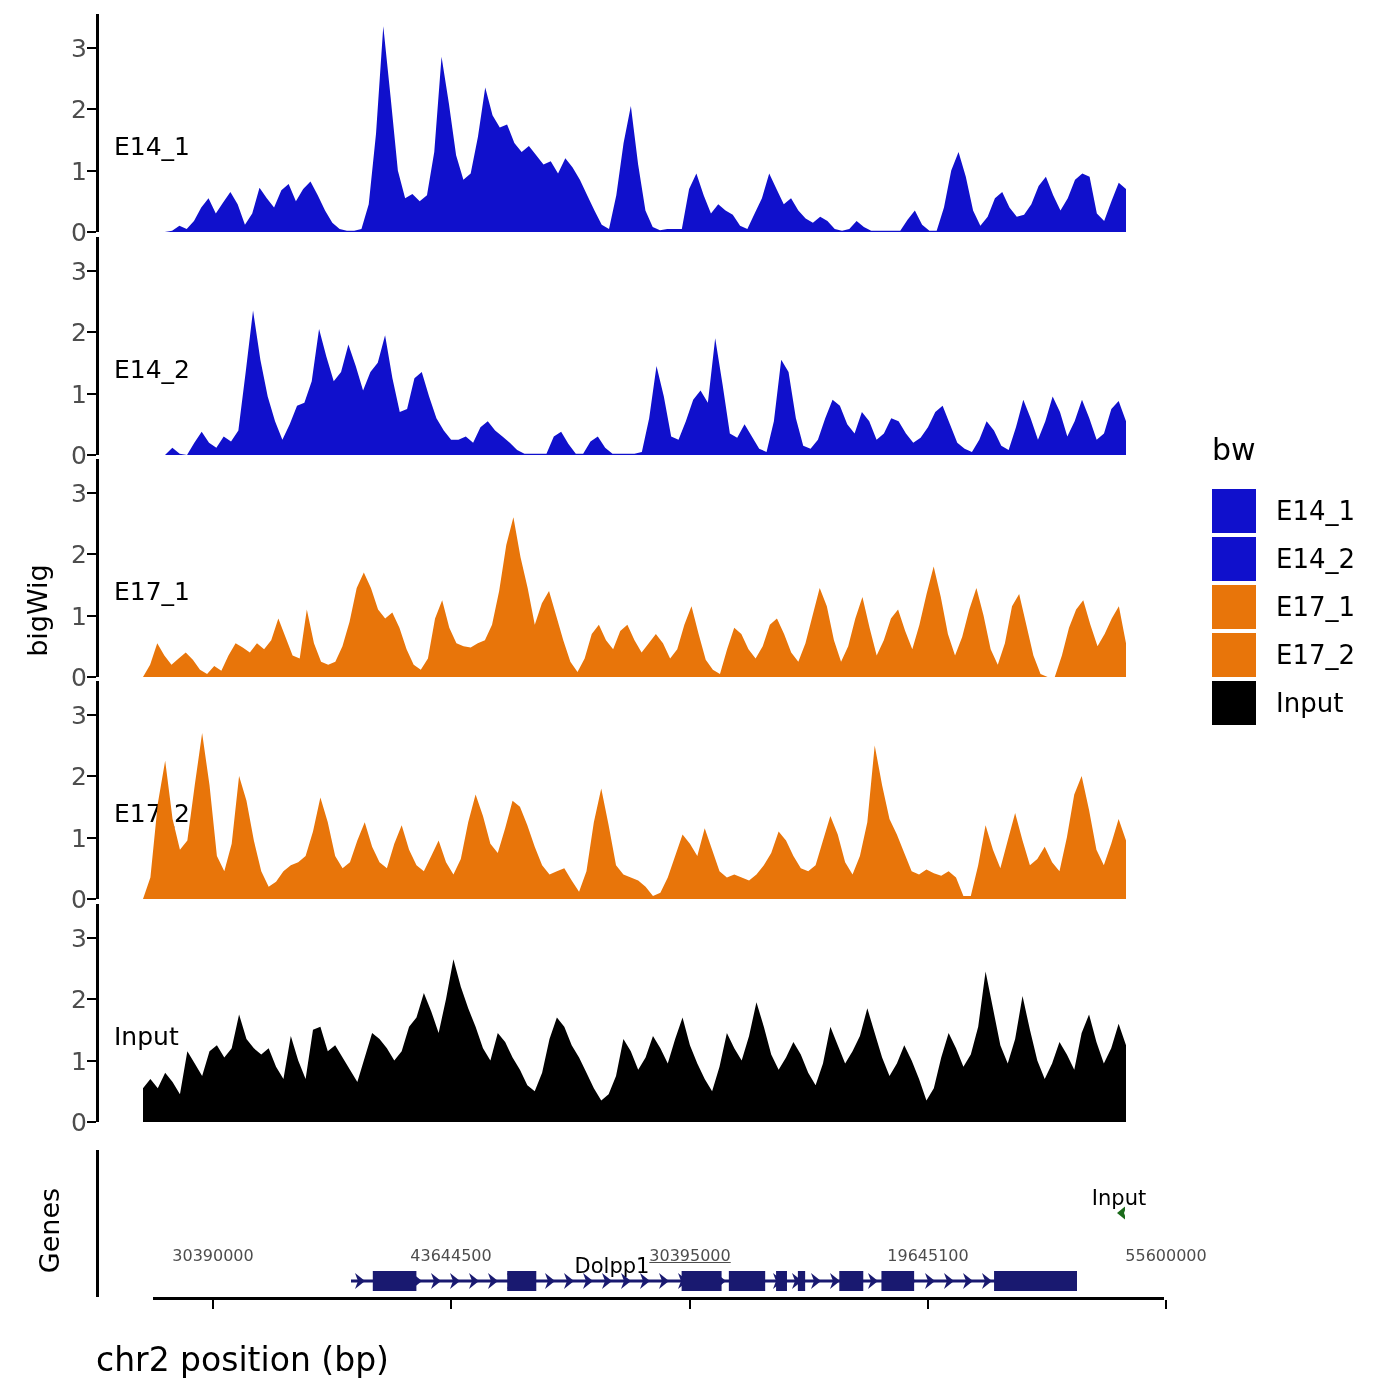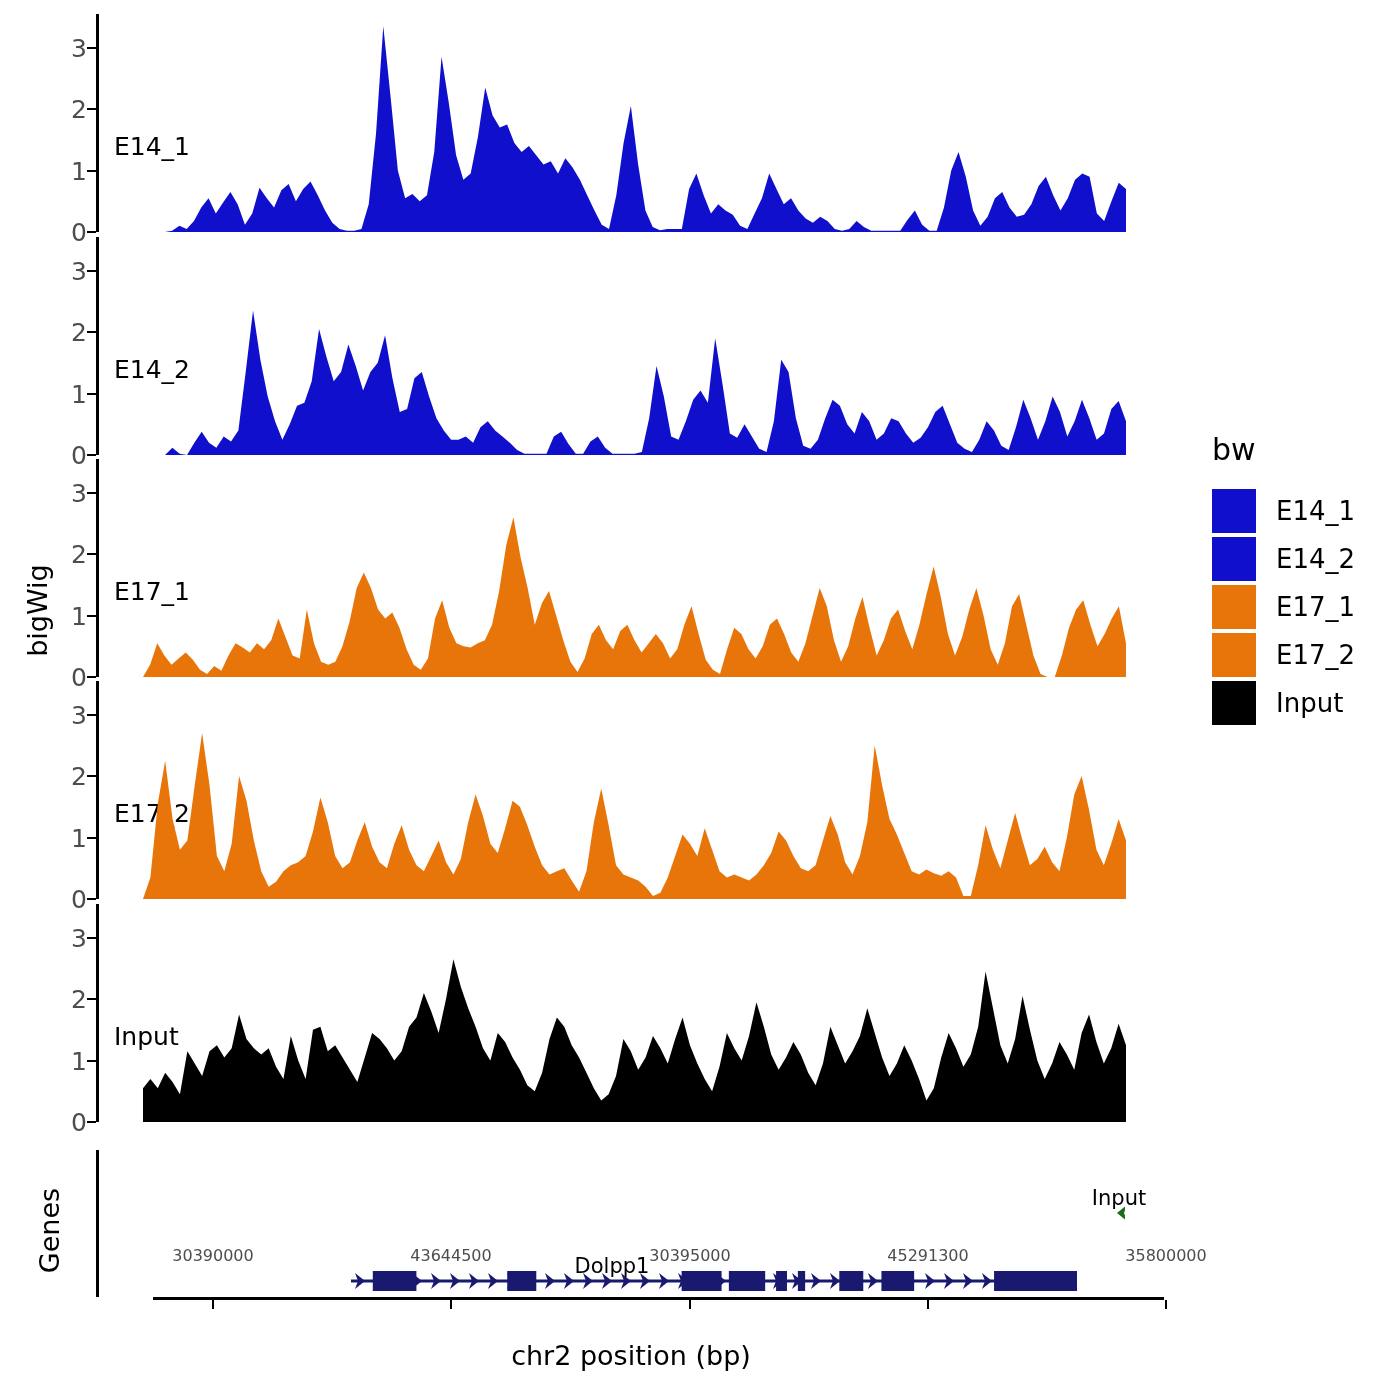--- a/index.html
+++ b/index.html
@@ -29,22 +29,21 @@
     transform: rotate(-90deg);
   }
   #genes-axis-title {
     left: -6px; top: 1215px;
     width: 110px; text-align: center;
     transform: rotate(-90deg);
   }
   #xlab-outer {
     position: absolute;
     left: 96px; top: 1340px; width: 1070px;
-    text-align: center;
-    font-size: 27px; color: #000;
+    font-size: 33px; color: #000;
   }
 
   
   .panel {
     position: absolute;
     left: 96px;
     box-sizing: border-box;
   }
   .axis-line {
     position: absolute;
@@ -256,25 +255,25 @@
       </div>
     </div>
 
   <div id="xaxis-line"></div>
   <div id="xaxis-ticks">
       <div class="xtick" style="left: 212px;"></div>
       <div class="xticklab" style="left: 213px;">30390000</div>
       <div class="xtick" style="left: 450px;"></div>
       <div class="xticklab" style="left: 451px;">43644500</div>
       <div class="xtick" style="left: 689px;"></div>
-      <div class="xticklab" style="left: 690px;">30395000</div>
+      <div class="xticklab" style="left: 690px; text-decoration: underline;">30395000</div>
       <div class="xtick" style="left: 927px;"></div>
-      <div class="xticklab" style="left: 928px;">45291300</div>
+      <div class="xticklab" style="left: 928px;">19645100</div>
       <div class="xtick" style="left: 1165px;"></div>
-      <div class="xticklab" style="left: 1166px;">35800000</div>
+      <div class="xticklab" style="left: 1166px;">55600000</div>
     </div>
 
   <div id="gene-panel">
     <div id="gene-axis-line"></div>
     <div id="gene-content">
         <div class="gene-label" style="left: 516px; top: 104px;">Dolpp1</div>
         <div style="position: absolute; left: 254.812px; top: 119px; width: 726.627px; height: 24px;"><svg width="726.6270000000001" height="24">
             <rect x="0" y="10.5" width="726.6270000000001" height="3" fill="#191970"></rect>
             <path d="M 4 4 L 14 12 L 4 20 L 7 12 Z" fill="#191970"></path>
             <path d="M 23 4 L 33 12 L 23 20 L 26 12 Z" fill="#191970"></path>

